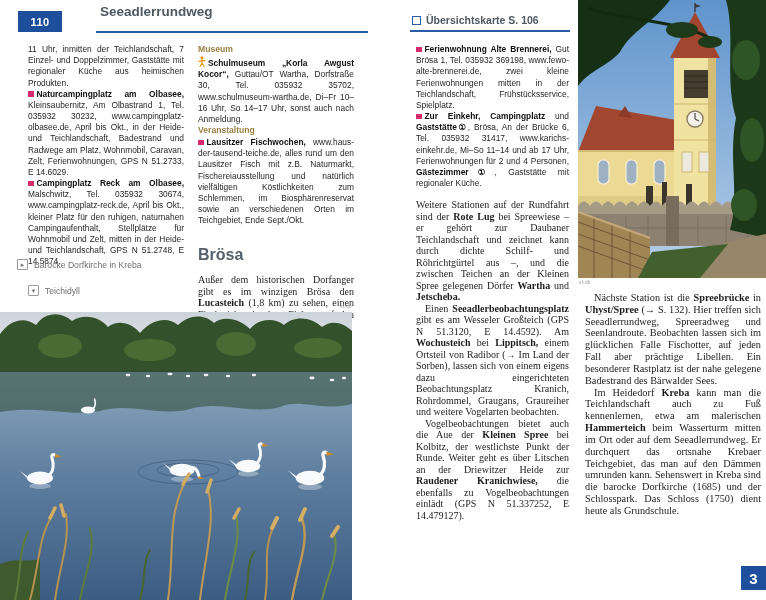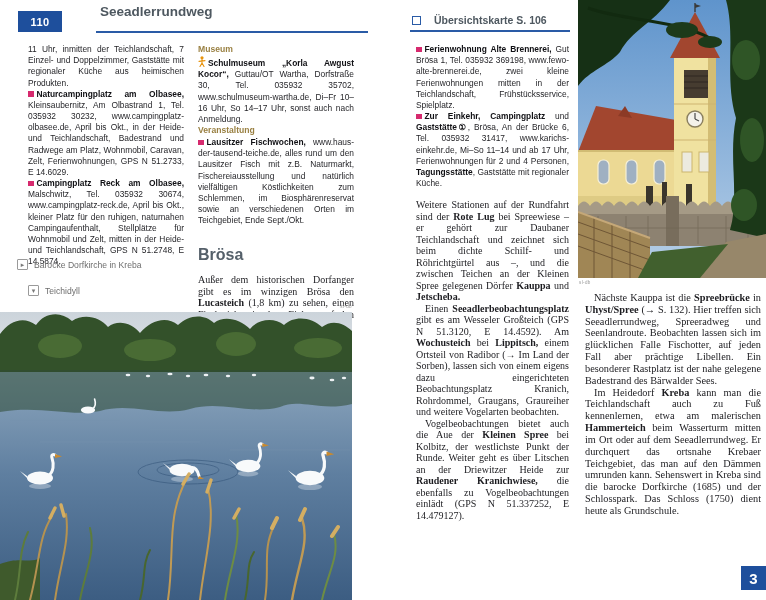--- a/index.html
+++ b/index.html
@@ -6,21 +6,21 @@
   body{width:766px;height:600px;background:#ffffff;position:relative;overflow:hidden;
        font-family:"Liberation Sans",sans-serif;color:#222;}
   
   .pageno-box{position:absolute;left:18px;top:11px;width:44px;height:21px;background:#1e4f9c;
               display:flex;align-items:center;justify-content:center;color:#fff;
               font-weight:bold;font-size:11px;letter-spacing:.5px;}
   .page-title{position:absolute;left:100px;top:4px;font-size:13.5px;font-weight:bold;color:#4e5860;}
   .rule{position:absolute;background:#2a5ba6;height:2px;}
   .rule-l{left:96px;top:31px;width:272px;}
   .rule-r{left:410px;top:30px;width:160px;height:1.6px;}
-  .map-ref{position:absolute;left:412px;top:14px;display:flex;align-items:center;gap:13px;
+  .map-ref{position:absolute;left:412px;top:14px;display:flex;align-items:center;gap:5px;
            font-size:10.5px;font-weight:bold;color:#4e5860;}
   .map-sq{width:7px;height:7px;border:1.6px solid #2a5ba6;display:inline-block;}
   
   .col{position:absolute;top:44px;}
   #l-col1{left:28px;width:156px;}
   #l-col2{left:198px;width:156px;}
   #r-col1{left:416px;width:153px;}
   #r-col2{left:585px;width:176px;top:292px;}
   .info{font-size:8.4px;line-height:1.33;text-align:justify;color:#26262a;margin:0;
         hyphens:auto;-webkit-hyphens:auto;}
@@ -88,28 +88,28 @@
         <path d="M4,3.6 L4,7 M1,5.4 L7,4.6 M4,7 L2,10.6 M4,7 L6,10.6" stroke="#e8930c" stroke-width="1.1" fill="none" stroke-linecap="round"></path>
       </svg><span><b>Schulmuseum „Korla Awgust Kocor“,</b><span> Guttau/OT Wartha, Dorfstraße 30, Tel. 035932 35702, www.schulmuseum-wartha.de, Di–Fr 10–16 Uhr, So 14–17 Uhr, sonst auch nach Anmeldung.</span></span></p>
   <h4 class="cat gap14">Veranstaltung</h4>
   <p class="info"><span class="pink-sq"></span><span><b>Lausitzer Fischwochen,</b><span> www.haus-der-tausend-teiche.de, alles rund um den Lausitzer Fisch mit z.B. Naturmarkt, Fischereiausstellung und natürlich vielfältigen Köstlichkeiten zum Schlemmen, im Biosphärenreservat sowie an verschiedenen Orten im Teichgebiet, Ende Sept./Okt.</span></span></p>
   <h2 class="section">Brösa</h2>
   <p class="serif gap10"><span>Außer dem historischen Dorfanger gibt es im winzigen Brösa den </span><b>Lucasteich</b><span> (1,8 km) zu sehen, einen Fischteich mit alten Eichen auf den Teichdämmen.</span></p>
 </div>
 
 <div class="col" id="r-col1">
   <p class="info"><span class="pink-sq"></span><span><b>Ferienwohnung Alte Brennerei,</b><span> Gut Brösa 1, Tel. 035932 369198, www.fewo-alte-brennerei.de, zwei kleine Ferienwohnungen mitten in der Teichlandschaft, Frühstücksservice, Spielplatz.</span></span></p>
-  <p class="info"><span class="pink-sq"></span><span><b>Zur Einkehr, Campingplatz</b><span> und </span><b>Gaststätte①</b><span>, Brösa, An der Brücke 6, Tel. 035932 31417, www.karichs-einkehr.de, Mi–So 11–14 und ab 17 Uhr, Ferienwohnungen für 2 und 4 Personen, </span><b>Tagungsstätte</b><span>, Gaststätte mit regionaler Küche.</span></span></p>
-  <p class="serif gap10"><span>Weitere Stationen auf der Rundfahrt sind der </span><b>Rote Lug</b><span> bei Spreewiese – er gehört zur Daubaner Teichlandschaft und zeichnet sich beim dichte Schilf- und Röhrichtgürtel aus –, und die zwischen Teichen an der Kleinen Spree gelegenen Dörfer </span><b>Kauppa</b><span> und </span><b>Jetscheba.</b></p>
+  <p class="info"><span class="pink-sq"></span><span><b>Zur Einkehr, Campingplatz</b><span> und </span><b>Gaststätte①</b><span>, Brösa, An der Brücke 6, Tel. 035932 31417, www.karichs-einkehr.de, Mi–So 11–14 und ab 17 Uhr, Ferienwohnungen für 2 und 4 Personen, </span><b>Gästezimmer①</b><span>, Gaststätte mit regionaler Küche.</span></span></p>
+  <p class="serif gap10"><span>Weitere Stationen auf der Rundfahrt sind der </span><b>Rote Lug</b><span> bei Spreewiese – er gehört zur Daubaner Teichlandschaft und zeichnet kann durch dichte Schilf- und Röhrichtgürtel aus –, und die zwischen Teichen an der Kleinen Spree gelegenen Dörfer </span><b>Wartha</b><span> und </span><b>Jetscheba.</b></p>
   <p class="serif ind"><span>Einen </span><b>Seeadlerbeobachtungsplatz</b><span> gibt es am Wesseler Großteich (GPS N 51.3120, E 14.4592). Am </span><b>Wochusteich</b><span> bei </span><b>Lippitsch,</b><span> einem Ortsteil von Radibor (→ Im Land der Sorben), lassen sich von einem eigens dazu eingerichteten Beobachtungsplatz Kranich, Rohrdommel, Graugans, Graureiher und weitere Vogelarten beobachten.</span></p>
   <p class="serif ind"><span>Vogelbeobachtungen bietet auch die Aue der </span><b>Kleinen Spree</b><span> bei Kolbitz, der westlichste Punkt der Runde. Weiter geht es über Litschen an der Driewitzer Heide zur </span><b>Raudener Kranichwiese,</b><span> die ebenfalls zu Vogelbeobachtungen einlädt (GPS N 51.337252, E 14.479127).</span></p>
 </div>
 
 <div class="col" id="r-col2">
-  <p class="serif ind"><span>Nächste Kauppa ist die </span><b>Spreebrücke</b><span> in </span><b>Uhyst/Spree</b><span> (→ S. 132). Hier treffen sich Seeadlerrundweg, Spreeradweg und Seenlandroute. Beobachten lassen sich im glücklichen Falle Fischotter, auf jeden Fall aber prächtige Libellen. Ein besonderer Rastplatz ist der nahe gelegene Badestrand des Bärwalder Sees.</span></p>
+  <p class="serif ind"><span>Nächste Station ist die </span><b>Spreebrücke</b><span> in </span><b>Uhyst/Spree</b><span> (→ S. 132). Hier treffen sich Seeadlerrundweg, Spreeradweg und Seenlandroute. Beobachten lassen sich im glücklichen Falle Fischotter, auf jeden Fall aber prächtige Libellen. Ein besonderer Rastplatz ist der nahe gelegene Badestrand des Bärwalder Sees.</span></p>
   <p class="serif ind"><span>Im Heidedorf </span><b>Kreba</b><span> kann man die Teichlandschaft auch zu Fuß kennenlernen, etwa am malerischen </span><b>Hammerteich</b><span> beim Wasserturm mitten im Ort oder auf dem Seeadlerrundweg. Er durchquert das ortsnahe Krebaer Teichgebiet, das man auf den Dämmen umrunden kann. Sehenswert in Kreba sind die barocke Dorfkirche (1685) und der Schlosspark. Das Schloss (1750) dient heute als Grundschule.</span></p>
 </div>
 
 <div class="credit" id="lake-credit">sl-db</div>
 <div class="photo" id="lake-photo">
 <svg width="352" height="288" viewBox="0 0 352 288" preserveAspectRatio="none">
   <defs>
     <linearGradient id="gSky" x1="0" y1="0" x2="0" y2="1">
           <stop offset="0" stop-color="#ccd4db"></stop>
           <stop offset="1" stop-color="#e3e6e9"></stop>

